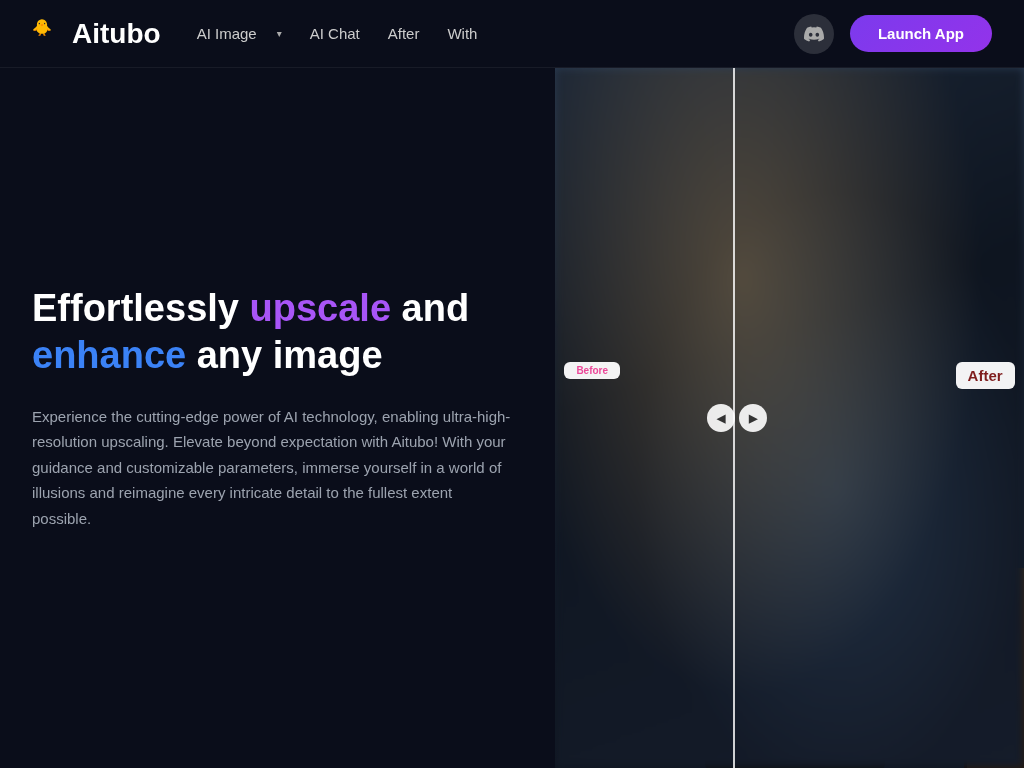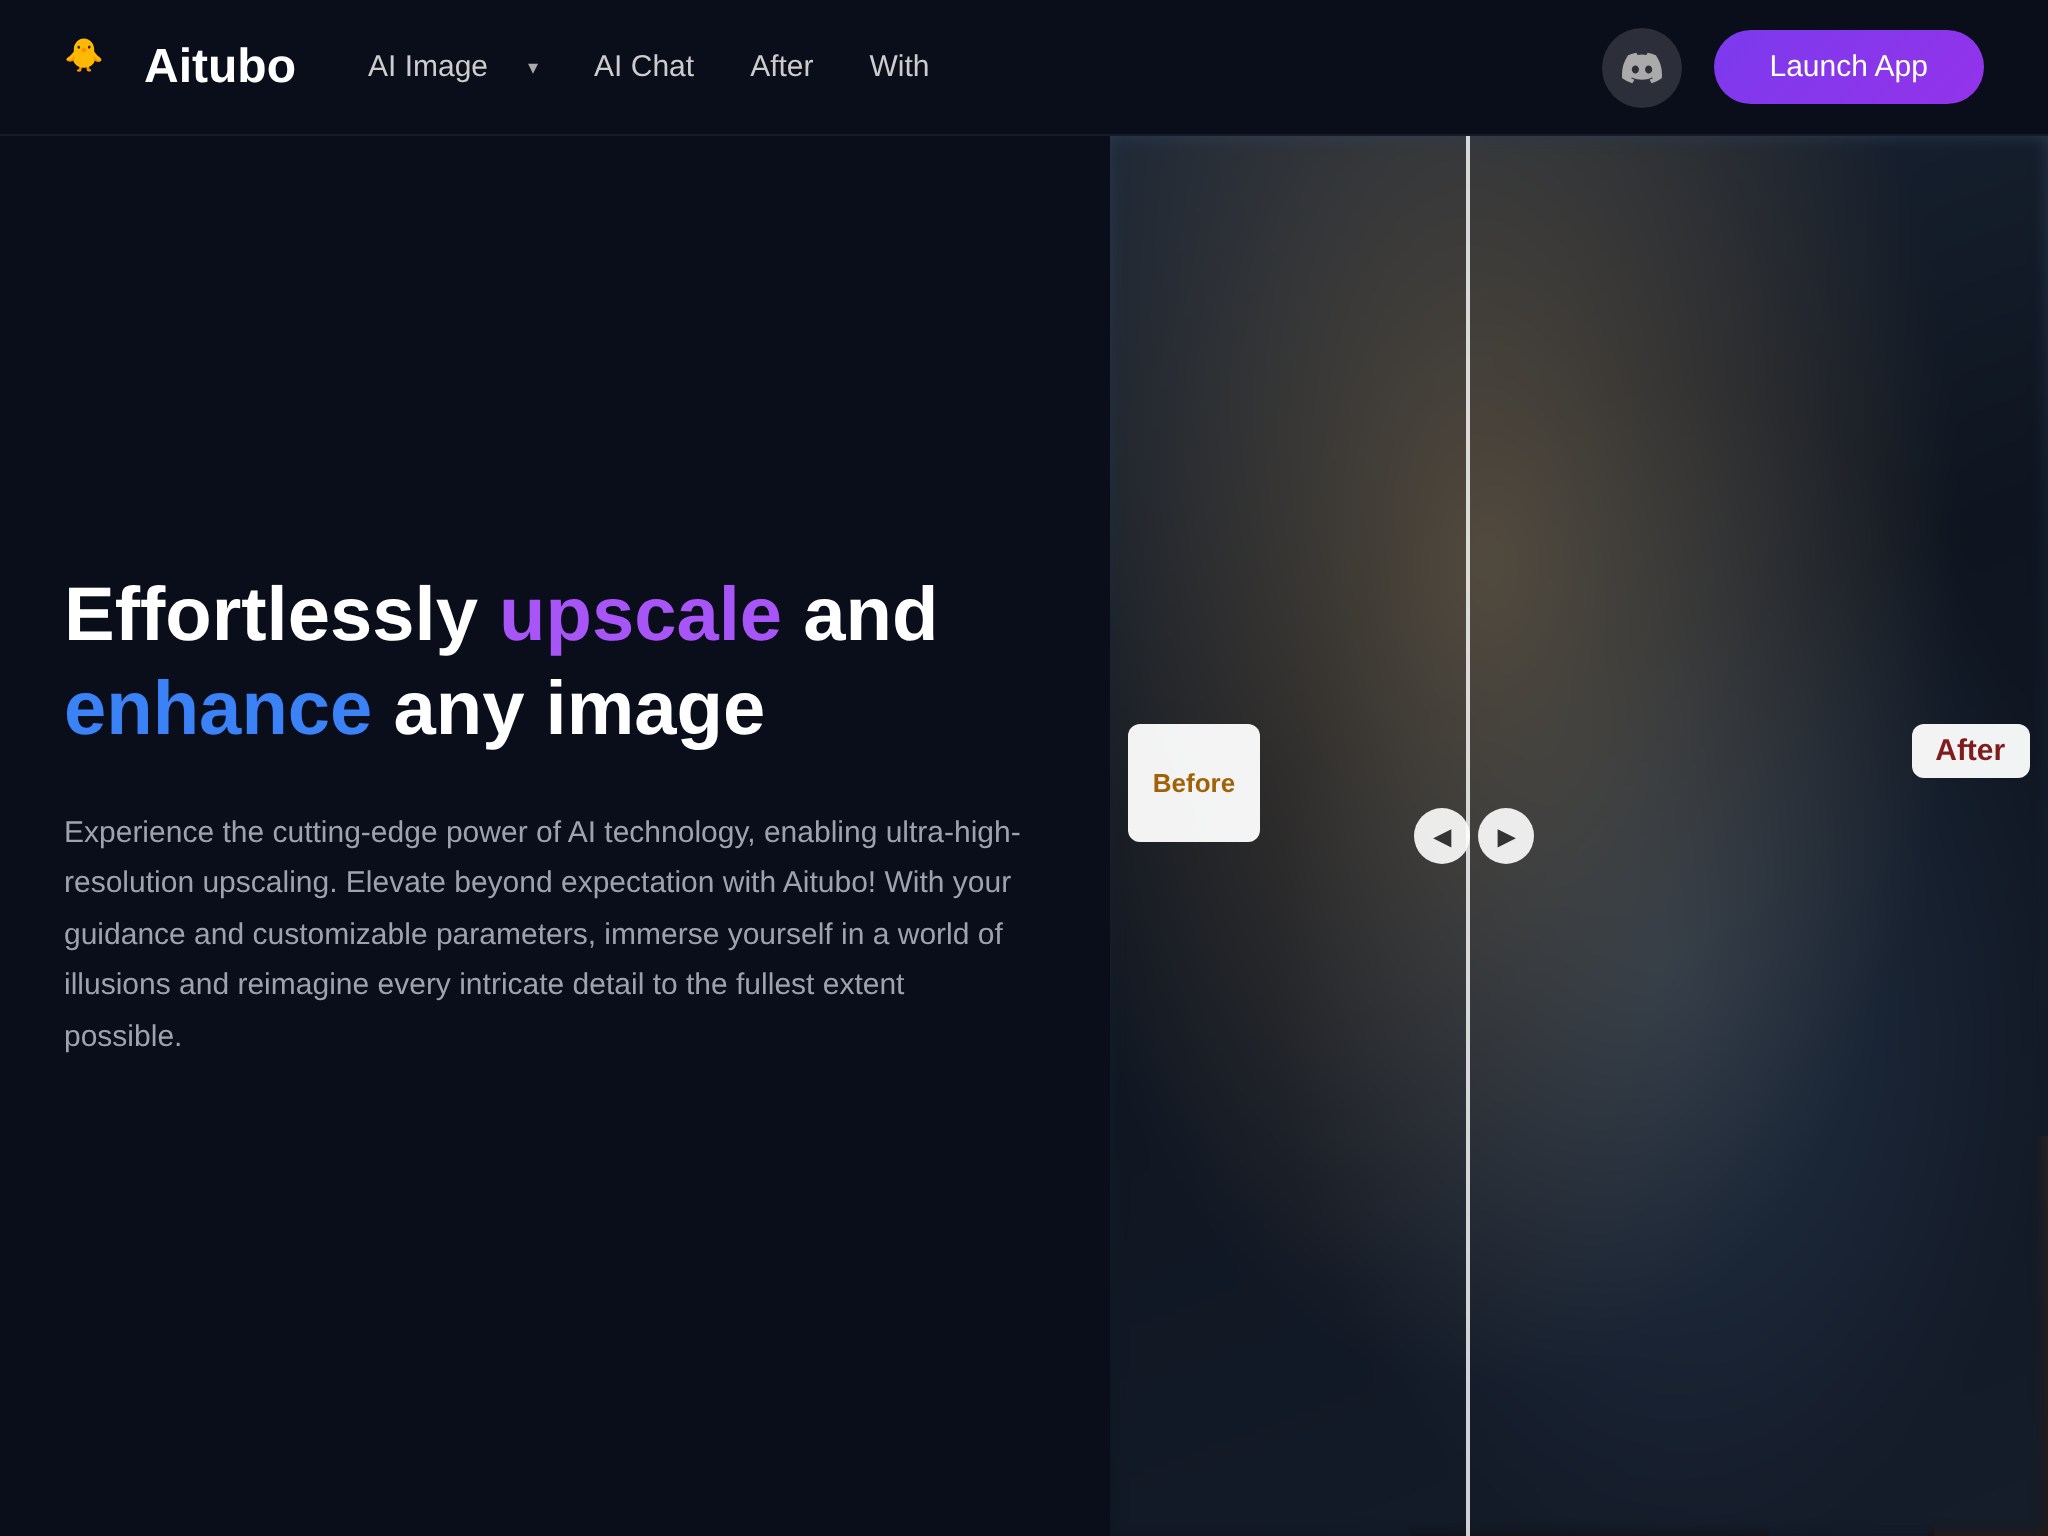--- a/index.html
+++ b/index.html
@@ -38,21 +38,21 @@
       gap: 8px;
       cursor: pointer;
     }
 
     .logo-icon {
       width: 32px;
       height: 32px;
     }
 
     .logo-text {
-      font-size: 24px;
+      font-size: 28px;
       font-weight: 700;
       color: #ffffff;
     }
 
     .nav-links {
       display: flex;
       align-items: center;
       gap: 28px;
     }
 
@@ -89,21 +89,21 @@
       font-size: 18px;
     }
 
     .launch-btn {
       background: linear-gradient(135deg, #7c3aed, #9333ea);
       color: #fff;
       border: none;
       border-radius: 50px;
       padding: 10px 28px;
       font-size: 15px;
-      font-weight: 400;
+      font-weight: 700;
       cursor: pointer;
     }
 
     
     .hero {
       display: flex;
       align-items: stretch;
       height: calc(768px - 68px);
       position: relative;
     }
@@ -217,24 +217,24 @@
       font-size: 11px;
       font-weight: bold;
     }
 
     
     .label-before {
       position: absolute;
       left: 2%;
       top: 42%;
       background: rgba(255,255,255,0.95);
-      color: #a16207;
-      padding: 22px 12px;
+      color: #ec4899;
+      padding: 3px 12px;
       border-radius: 6px;
-      font-size: 13px;
+      font-size: 10px;
       font-weight: 600;
       z-index: 6;
     }
 
     .label-after {
       position: absolute;
       right: 2%;
       top: 42%;
       background: rgba(255,255,255,0.95);
       color: #7f1d1d;

